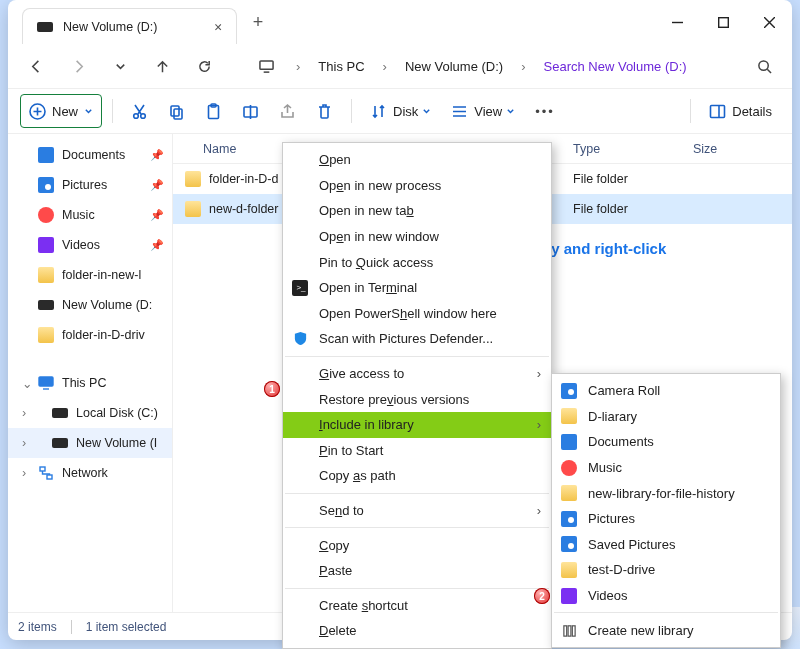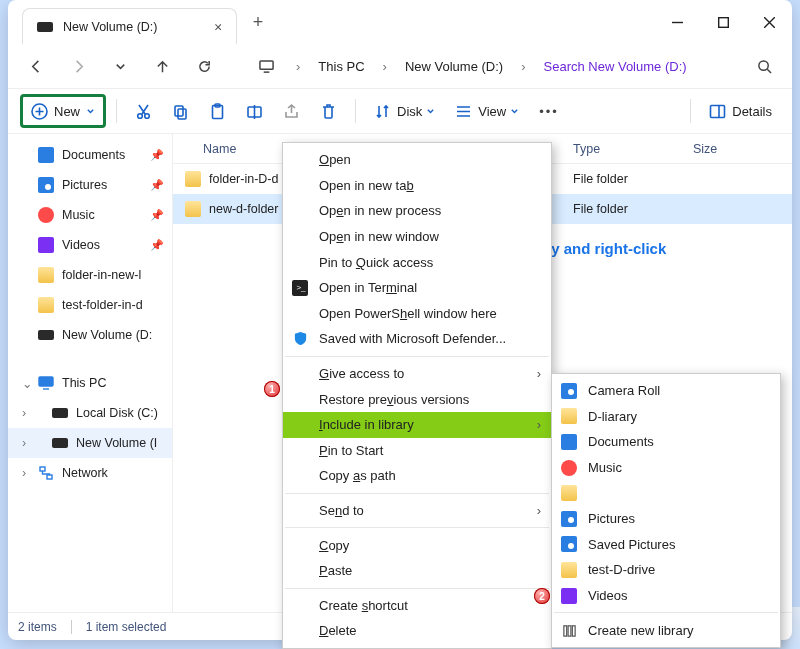--- a/index.html
+++ b/index.html
@@ -21,21 +21,21 @@
   .ibtn svg{width:15px;height:15px;stroke:#444;stroke-width:1.6;fill:none}
   .chev{color:#777;padding:0 6px}
   .crumb{padding:0 6px;font-size:13px}
   .search{margin-left:auto;flex:1;max-width:230px;color:#6d28d9;padding-left:6px}
   
   .toolbar{height:46px;border-top:1px solid #eee;border-bottom:1px solid #eee;display:flex;align-items:center;gap:4px;padding:0 12px;}
   .tbtn{height:34px;display:flex;align-items:center;justify-content:center;padding:0 8px;border-radius:4px;color:#1559b7}
   .tbtn svg{width:17px;height:17px;stroke:#1862c9;stroke-width:1.6;fill:none}
   .tbtn.gray svg{stroke:#9a9a9a}
   .tbtn span{color:#222;margin-left:6px;font-size:13px}
-  .newbtn{border:3px solid #15803d}
+  .newbtn{border:1px solid #15803d}
   .sep{width:1px;height:24px;background:#e0e0e0;margin:0 6px}
   
   .body{flex:1;display:flex;overflow:hidden;}
   .sidebar{width:165px;border-right:1px solid #eee;padding:6px 0;overflow:hidden}
   .srow{display:flex;align-items:center;height:30px;padding-left:30px;gap:8px;font-size:12.5px;white-space:nowrap;overflow:hidden}
   .srow .pin{margin-left:auto;margin-right:8px;color:#888;font-size:11px}
   .srow.indent{padding-left:44px}
   .caret{position:absolute;left:14px;color:#777}
   .srow{position:relative}
   .sel{background:#eaf2fe}
@@ -257,26 +257,26 @@
         <div class="srow">
           <span class="ico video"></span>
           <span>Videos</span>
           <span class="pin">📌</span>
         </div>
         <div class="srow">
           <span class="ico folder"></span>
           <span>folder-in-new-l</span>
         </div>
         <div class="srow">
-          <span class="ico folder"></span>
-          <span>test-folder-in-d</span>
-        </div>
-        <div class="srow">
           <span class="ico drive"></span>
           <span>New Volume (D:</span>
+        </div>
+        <div class="srow">
+          <span class="ico folder"></span>
+          <span>folder-in-D-driv</span>
         </div>
         <div style="height:18px"></div>
         <div class="srow">
           <span class="caret">⌄</span>
           <span class="ico pc">
             <svg viewBox="0 0 16 16" width="16" height="16" fill="none" stroke-width="1.4">
               <rect x="1" y="2" width="14" height="9" rx="1"></rect>
               <path d="M5 14h6"></path>
             </svg>
           </span>
@@ -339,45 +339,45 @@
   </div>
 </div>
 
 <div class="annot">Press Shift key and right-click</div>
 
 <div class="menu menu1" id="menu1">
     <div class="mi ">
       <span><span class="u">O</span>pen</span>
     </div>
     <div class="mi ">
+      <span>Op<span class="u">e</span>n in new process</span>
+    </div>
+    <div class="mi ">
       <span>Open in new ta<span class="u">b</span></span>
-    </div>
-    <div class="mi ">
-      <span>Op<span class="u">e</span>n in new process</span>
     </div>
     <div class="mi ">
       <span>Op<span class="u">e</span>n in new window</span>
     </div>
     <div class="mi ">
       <span>Pin to <span class="u">Q</span>uick access</span>
     </div>
     <div class="mi ">
       <span class="mico" style="background:#222;color:#fff;font-size:8px;border-radius:2px;padding-left:2px">&gt;_</span>
       <span>Open in Ter<span class="u">m</span>inal</span>
     </div>
     <div class="mi ">
       <span>Open PowerS<span class="u">h</span>ell window here</span>
     </div>
     <div class="mi ">
       <span class="mico">
         <svg viewBox="0 0 16 16" width="15" height="15">
           <path fill="#1e88e5" d="M8 1l6 2v5c0 4-3 6-6 7-3-1-6-3-6-7V3z"></path>
         </svg>
       </span>
-      <span>Saved with Microsoft Defender...</span>
+      <span>Scan with Pictures Defender...</span>
     </div>
     <div class="mdiv"></div>
     <div class="mi ">
       <span><span class="u">G</span>ive access to</span>
       <span class="sub">›</span>
     </div>
     <div class="mi ">
       <span>Restore pre<span class="u">v</span>ious versions</span>
     </div>
     <div class="mi hover">
@@ -424,20 +424,21 @@
     <div class="mi">
       <span class="mico ico doc"></span>
       <span>Documents</span>
     </div>
     <div class="mi">
       <span class="mico ico music"></span>
       <span>Music</span>
     </div>
     <div class="mi">
       <span class="mico ico folder"></span>
+      <span>new-library-for-file-history</span>
     </div>
     <div class="mi">
       <span class="mico ico pic"></span>
       <span>Pictures</span>
     </div>
     <div class="mi">
       <span class="mico ico pic"></span>
       <span>Saved Pictures</span>
     </div>
     <div class="mi">

